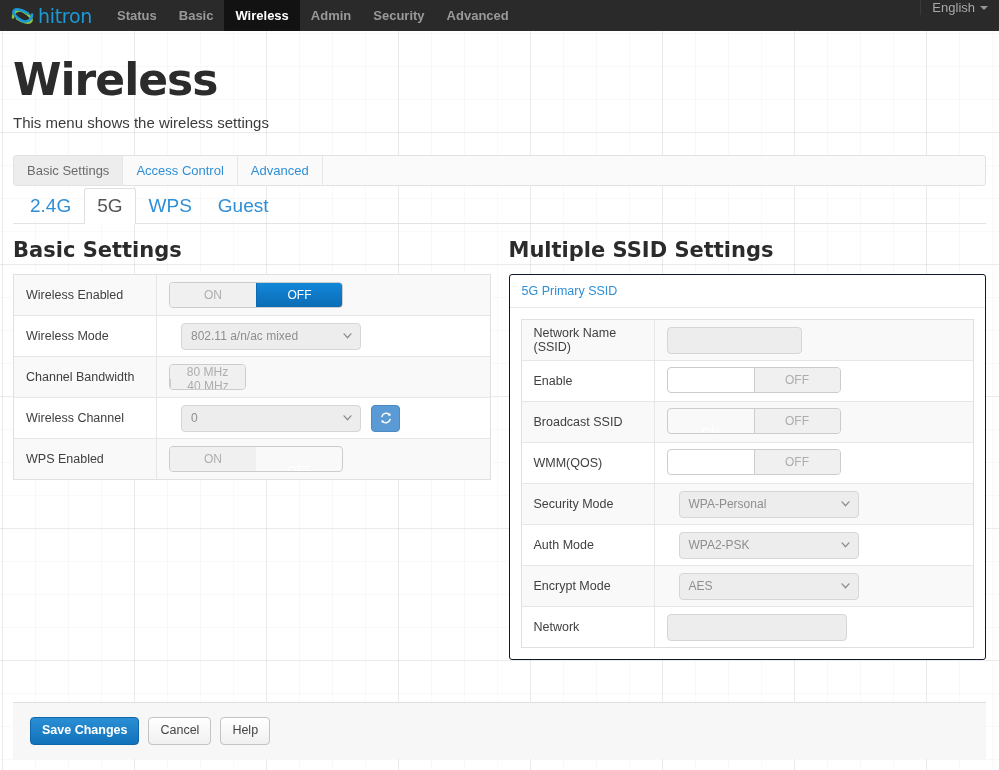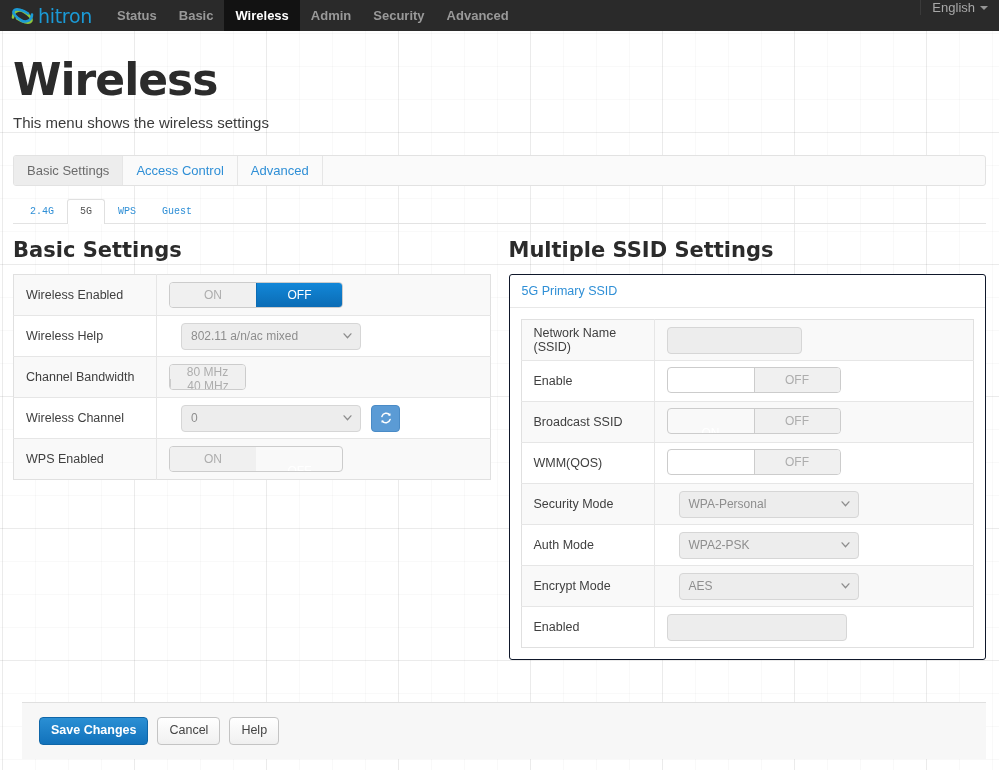--- a/index.html
+++ b/index.html
@@ -121,30 +121,29 @@
 
   
   .tabbar-inner {
     display: flex; align-items: flex-end;
     border-bottom: 1px solid #e3e3e3;
     height: 32px;
     margin-top: 6px;
     padding-left: 4px;
   }
   .itab {
-    font-size: 10px;
+    font-size: 19px;
     color: #2f8fd6;
     padding: 6px 12px 7px 12px;
     cursor: pointer;
     border: 1px solid transparent;
     border-bottom: none;
     margin-bottom: -1px;
     border-radius: 3px 3px 0 0;
     white-space: nowrap;
-    font-family: Liberation Mono, monospace;
   }
   .itab.active {
     background: #fff;
     color: #555;
     border-color: #e0e0e0;
     border-bottom-color: #fff;
   }
 
   
   .cols { display: flex; gap: 18px; margin-top: 14px; }
@@ -270,21 +269,21 @@
     border-bottom: 1px solid #e8e8e8;
     color: #2f8fd6;
     font-size: 12.5px;
     cursor: pointer;
   }
   .panel-body { padding: 11px; }
 
   
   .footer {
     position: absolute;
-    left: 22px; right: 13px;
+    left: 13px; right: 13px;
     bottom: 11px;
     border-top: 1px solid #e0e0e0;
     background: #f7f7f7;
     padding: 14px 17px;
     display: flex;
     gap: 9px;
   }
   .btn {
     font-size: 12.5px;
     padding: 5px 11px;
@@ -362,21 +361,21 @@
           <td class="lbl">Wireless Enabled</td>
           <td>
             <div class="seg">
               <div class="seg-btn">ON</div>
               <div class="seg-btn on-dark">OFF</div>
             </div>
           </td>
         </tr>
 
         <tr>
-          <td class="lbl">Wireless Help</td>
+          <td class="lbl">Wireless Mode</td>
           <td>
             <div class="fselect">
               <span>802.11 a/n/ac mixed</span>
               <svg class="chev" viewBox="0 0 10 7">
                 <path d="M1 1 L5 5.4 L9 1" fill="none" stroke="#8e8e8e" stroke-width="1.6" stroke-linecap="round"></path>
               </svg>
             </div>
           </td>
         </tr>
 
@@ -500,21 +499,21 @@
                 <div class="fselect wide">
                   <span>AES</span>
                   <svg class="chev" viewBox="0 0 10 7">
                     <path d="M1 1 L5 5.4 L9 1" fill="none" stroke="#8e8e8e" stroke-width="1.6" stroke-linecap="round"></path>
                   </svg>
                 </div>
               </td>
             </tr>
 
             <tr>
-              <td class="lbl">Enabled</td>
+              <td class="lbl">Network</td>
               <td>
                 <input class="finput pwd" type="text" disabled="" value="" style="">
               </td>
             </tr>
           </tbody>
             </table>
 
         </div>
       </div>
     </div>

